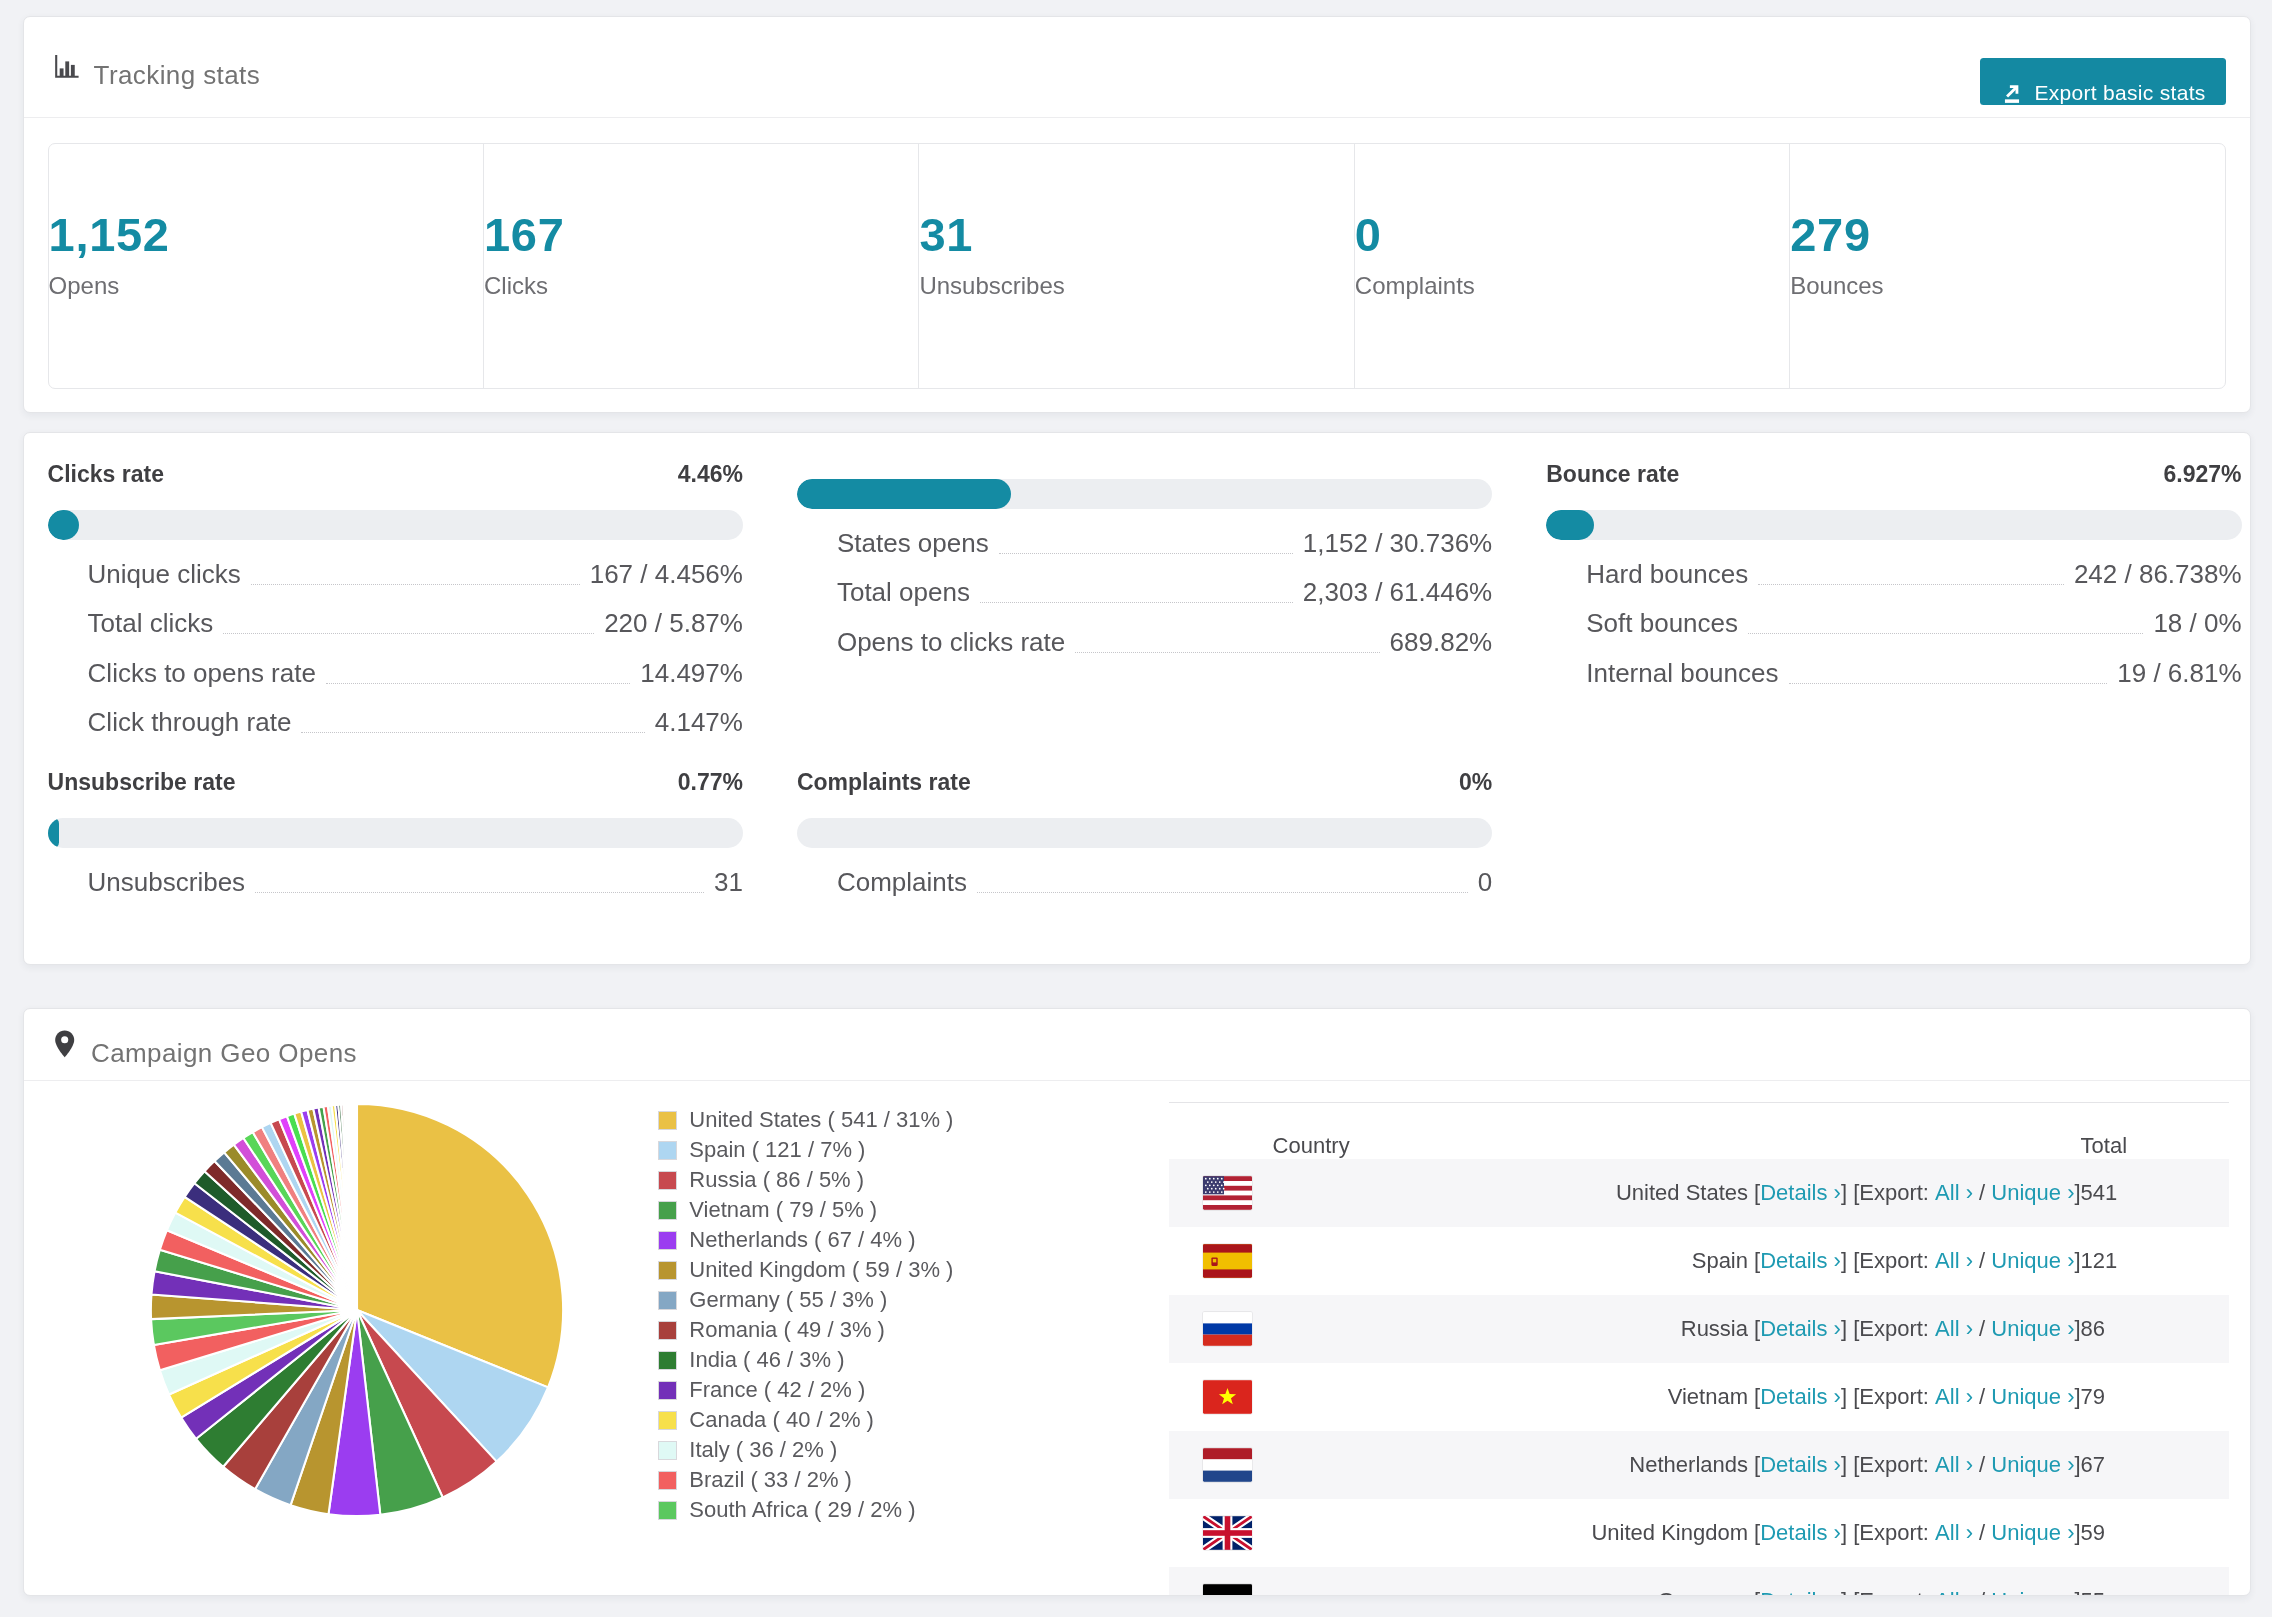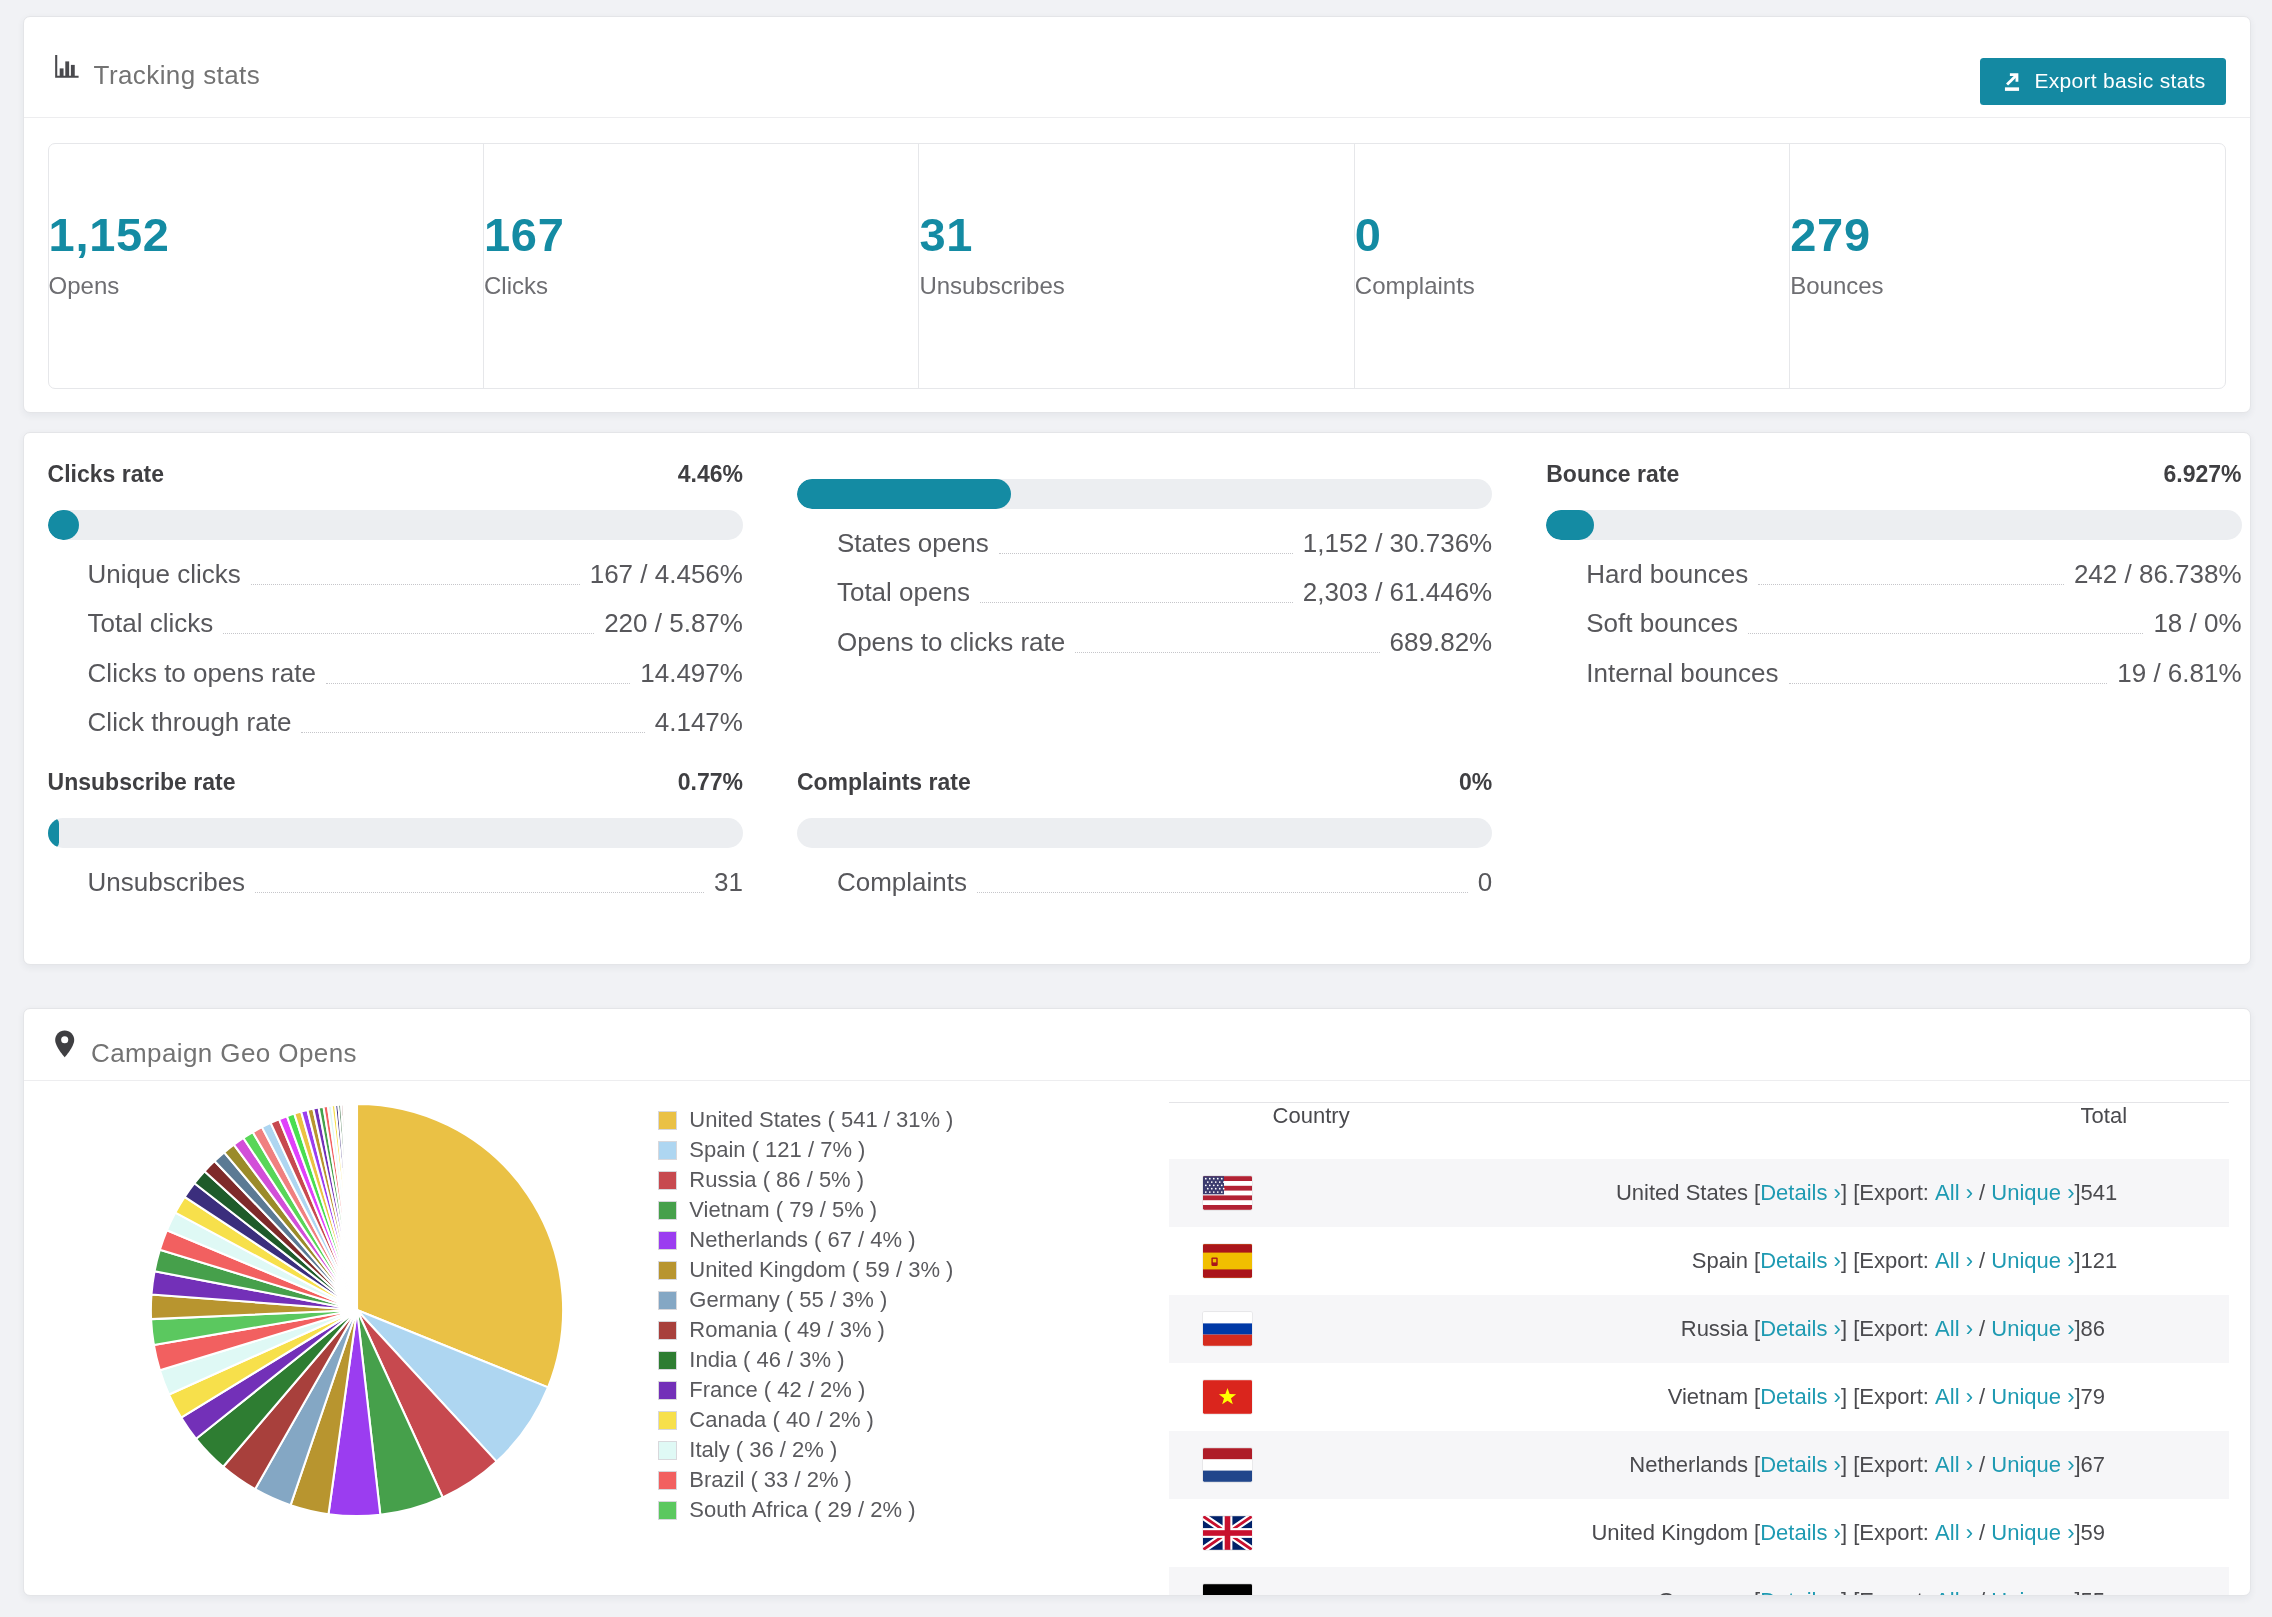--- a/index.html
+++ b/index.html
@@ -14,21 +14,21 @@
   #card-tracking{left:22.6px;top:15.5px;width:2226px;height:395px;}
   #card-rates{left:22.6px;top:432px;width:2226px;height:531px;}
   #card-geo{left:22.6px;top:1008px;width:2226px;height:586px;overflow:hidden;}
 
   .card-head{display:flex;align-items:center;padding:0 28px;border-bottom:0.7px solid #ededef;position:relative;}
   #card-tracking .card-head{height:100px;}
   #card-geo .card-head{height:71px;}
   .card-title{font-size:26px;color:#737373;font-weight:500;margin-left:14px;letter-spacing:0.4px;margin-top:17px;}
   .head-icon{display:flex;align-items:center;}
 
-  .btn-export{position:absolute;right:24px;top:41px;height:47px;display:inline-flex;align-items:center;
+  .btn-export{position:absolute;right:24px;top:41px;height:47px;display:inline-flex;align-items:flex-end;
     background:#1489a2;color:#fff;border:none;border-radius:3.5px;padding:0 20px;font-size:21px;
     font-family:inherit;cursor:pointer;letter-spacing:0.3px;}
   .btn-export svg{margin-right:10px;}
 
   .stats-row{position:absolute;left:24px;right:24px;top:126px;height:244px;display:flex;
     border:0.7px solid #e6e7ea;border-radius:7px;background:#fff;}
   .stat-box{flex:1;display:flex;flex-direction:column;align-items:flex-start;justify-content:center;
     padding-bottom:24px;border-left:0.7px solid #e6e7ea;}
   .stat-box:first-child{border-left:none;}
   .stat-value{font-size:47px;font-weight:700;color:#148ba3;letter-spacing:0.7px;}
@@ -47,21 +47,21 @@
   .drow .val{white-space:nowrap;}
 
   .pie-wrap{position:absolute;left:120px;top:88px;width:426px;height:426px;}
   .pie-wrap svg{width:100%;height:100%;display:block;}
 
   .legend{position:absolute;left:634px;top:96px;}
   .legend-item{display:flex;align-items:center;height:30px;font-size:22px;color:#5a5a5e;white-space:nowrap;}
   .swatch{width:17px;height:17px;border:1.4px solid #d8d8dc;margin-right:12.7px;flex:none;}
 
   .geo-table{position:absolute;left:1145px;top:93px;width:1060px;border-top:0.7px solid #e4e4e7;}
-  .thead{height:56px;display:flex;align-items:flex-start;font-size:22px;color:#4a4a4e;padding-left:104px;}
+  .thead{height:56px;display:flex;align-items:flex-end;font-size:22px;color:#4a4a4e;padding-left:104px;}
   .thead .th-country{flex:1;}
   .col-total{width:148px;flex:none;}
   .trow{height:68px;display:flex;align-items:center;padding-left:34px;font-size:22px;color:#4a4a4e;}
   .trow.stripe{background:#f6f6f8;}
   .flag{width:49px;height:34px;margin-right:21px;flex:none;border-radius:1.4px;overflow:hidden;
     box-shadow:0 0 0 0.7px rgba(0,0,0,.08);}
   .flag svg{display:block;width:100%;height:100%;}
   .row-main{flex:1;display:flex;align-items:baseline;white-space:nowrap;justify-content:flex-end;}
   .link{color:#1e9ab2;cursor:pointer;text-decoration:none;}
   .punct{color:#4a4a4e;}

